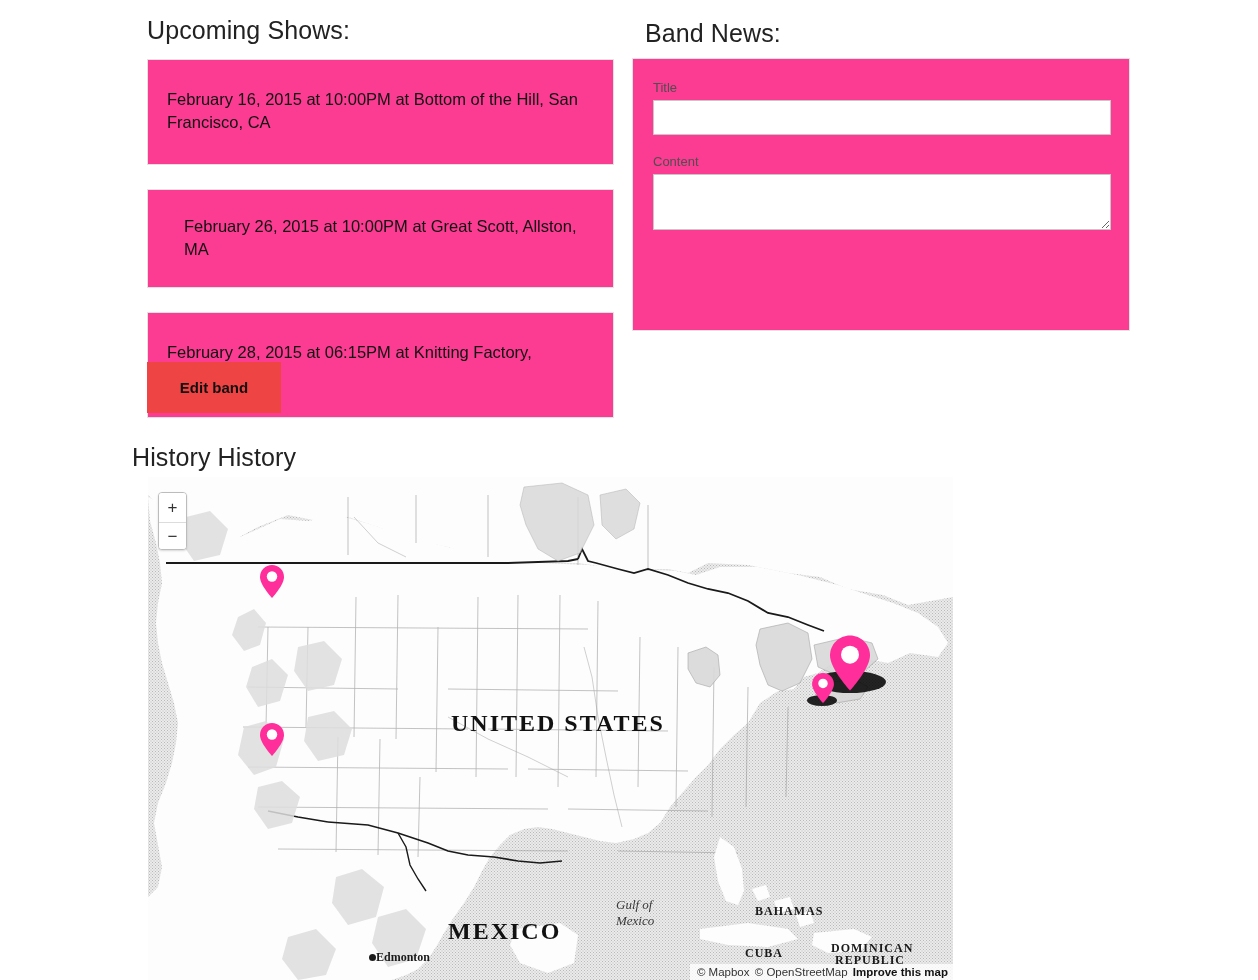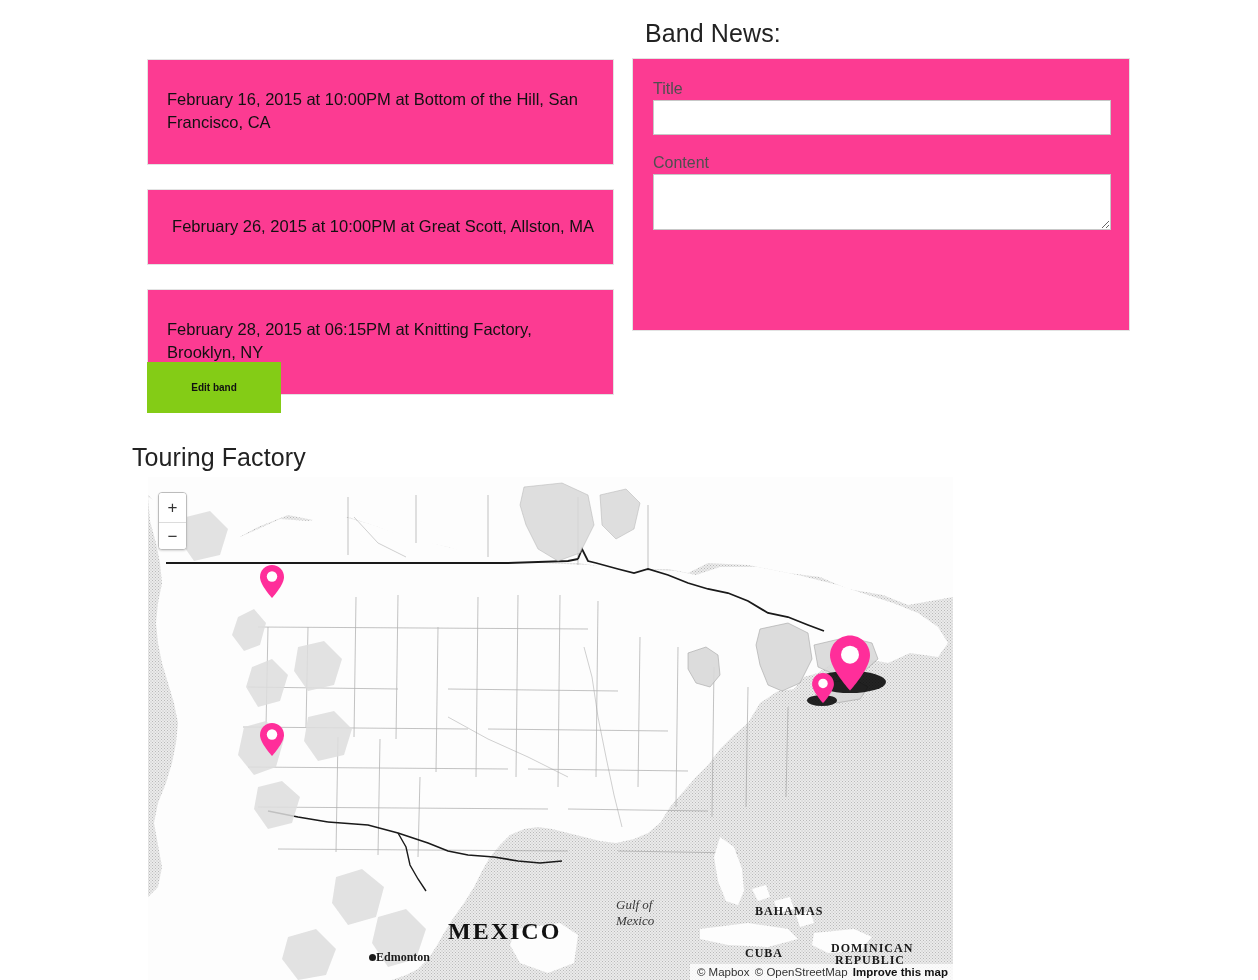--- a/index.html
+++ b/index.html
@@ -31,50 +31,50 @@
     background: #FC3B92;
     border: 1px solid #e3e3e3;
     width: 467px;
     padding: 28px 19px 30px 19px;
     margin-bottom: 24px;
     color: #111;
     font-size: 16.5px;
     line-height: 23px;
   }
   .show-card.two-line { padding: 28px 19px 30px 19px; }
-  .show-card.one-line { padding: 25px 19px 26px 20px; text-align: right; }
+  .show-card.one-line { padding: 25px 19px 26px 36px; }
 
   
   .btn-row { position: absolute; left: 147px; top: 362px; display: flex; gap: 7px; }
   .act-btn {
-    background: #84cc16;
+    background: #ef4444;
     border: none;
     color: #111;
     font-weight: bold;
-    font-size: 10px;
+    font-size: 15px;
     font-family: "Liberation Sans", sans-serif;
     padding: 0 22px;
     height: 51px;
     cursor: pointer;
     white-space: nowrap;
   }
   #btn-edit { width: 134px; }
   #btn-delete { width: 155px; }
 
   
   .news-panel {
     position: absolute;
     left: 632px; top: 58px;
     width: 498px; height: 273px;
     background: #FC3B92;
     border: 1px solid #e3e3e3;
   }
   .field-label {
     position: absolute;
-    font-size: 16px;
+    font-size: 13px;
     color: #4f4f4f;
     font-family: "Liberation Sans", sans-serif;
   }
   #lbl-title   { left: 20px; top: 21px; }
   #lbl-content { left: 20px; top: 95px; }
   .txt-input {
     position: absolute;
     left: 20px;
     width: 458px;
     background: #ffffff;
@@ -213,20 +213,21 @@
     margin-left: 40px;
   }
   .attrib b { font-weight: bold; color: #111; }
   .attrib span { margin-right: 2px; }
 </style>
 </head>
 <body>
 
 <div class="page">
 
+  <div class="section-h" id="h-shows">Upcoming Shows:</div>
 
   <div class="shows-col">
     <div class="show-card two-line">February 16, 2015 at 10:00PM at Bottom of the Hill, San Francisco, CA</div>
     <div class="show-card one-line">February 26, 2015 at 10:00PM at Great Scott, Allston, MA</div>
     <div class="show-card two-line">February 28, 2015 at 06:15PM at Knitting Factory, Brooklyn, NY</div>
   </div>
 
   <div class="btn-row">
     <button class="act-btn" id="btn-edit">Edit band</button>
   </div>
@@ -235,21 +236,21 @@
 
   <div class="news-panel">
     <label class="field-label" id="lbl-title">Title</label>
     <input class="txt-input" id="in-title" type="text" value="" style="">
 
     <label class="field-label" id="lbl-content">Content</label>
     <textarea class="txt-input" id="in-content" style=""></textarea>
 
   </div>
 
-  <div class="section-h" id="h-tour">Touring Factory</div>
+  <div class="section-h" id="h-tour">History History</div>
 
   <div class="map-wrap">
     <div class="map-canvas">
 
       <div class="ocean"></div>
 
       <svg class="map-svg" viewBox="0 0 805 503" preserveAspectRatio="none">
 
         <path fill="#fdfdfd" stroke="none" d="
           M 0,0 L 805,0 L 805,120 L 760,128 L 735,118 L 700,112 L 672,100
@@ -378,20 +379,21 @@
       </svg>
 
       <div class="zoom-ctl">
         <button class="zoom-btn">+</button>
         <button class="zoom-btn">−</button>
       </div>
 
       <div class="city" style="left:228px; top:473px;">Edmonton</div>
       <div class="dot" style="left:221px; top:477px;"></div>
 
+      <div class="country" style="left:303px; top:233px; font-size:24px;">UNITED STATES</div>
       <div class="country" style="left:300px; top:441px; font-size:24px;">MEXICO</div>
 
       <div class="water-lbl" style="left:468px; top:420px;">Gulf of</div>
       <div class="water-lbl" style="left:468px; top:436px;">Mexico</div>
 
       <div class="smallcaps" style="left:607px; top:427px;">BAHAMAS</div>
       <div class="smallcaps" style="left:597px; top:469px;">CUBA</div>
       <div class="smallcaps" style="left:683px; top:464px;">DOMINICAN</div>
       <div class="smallcaps" style="left:687px; top:476px;">REPUBLIC</div>
 

